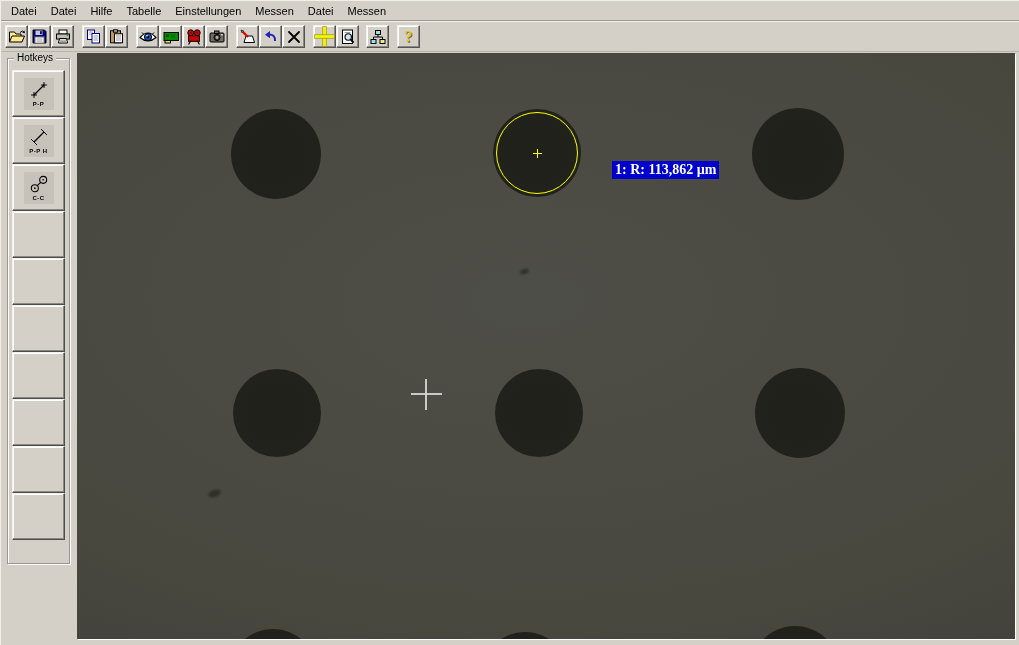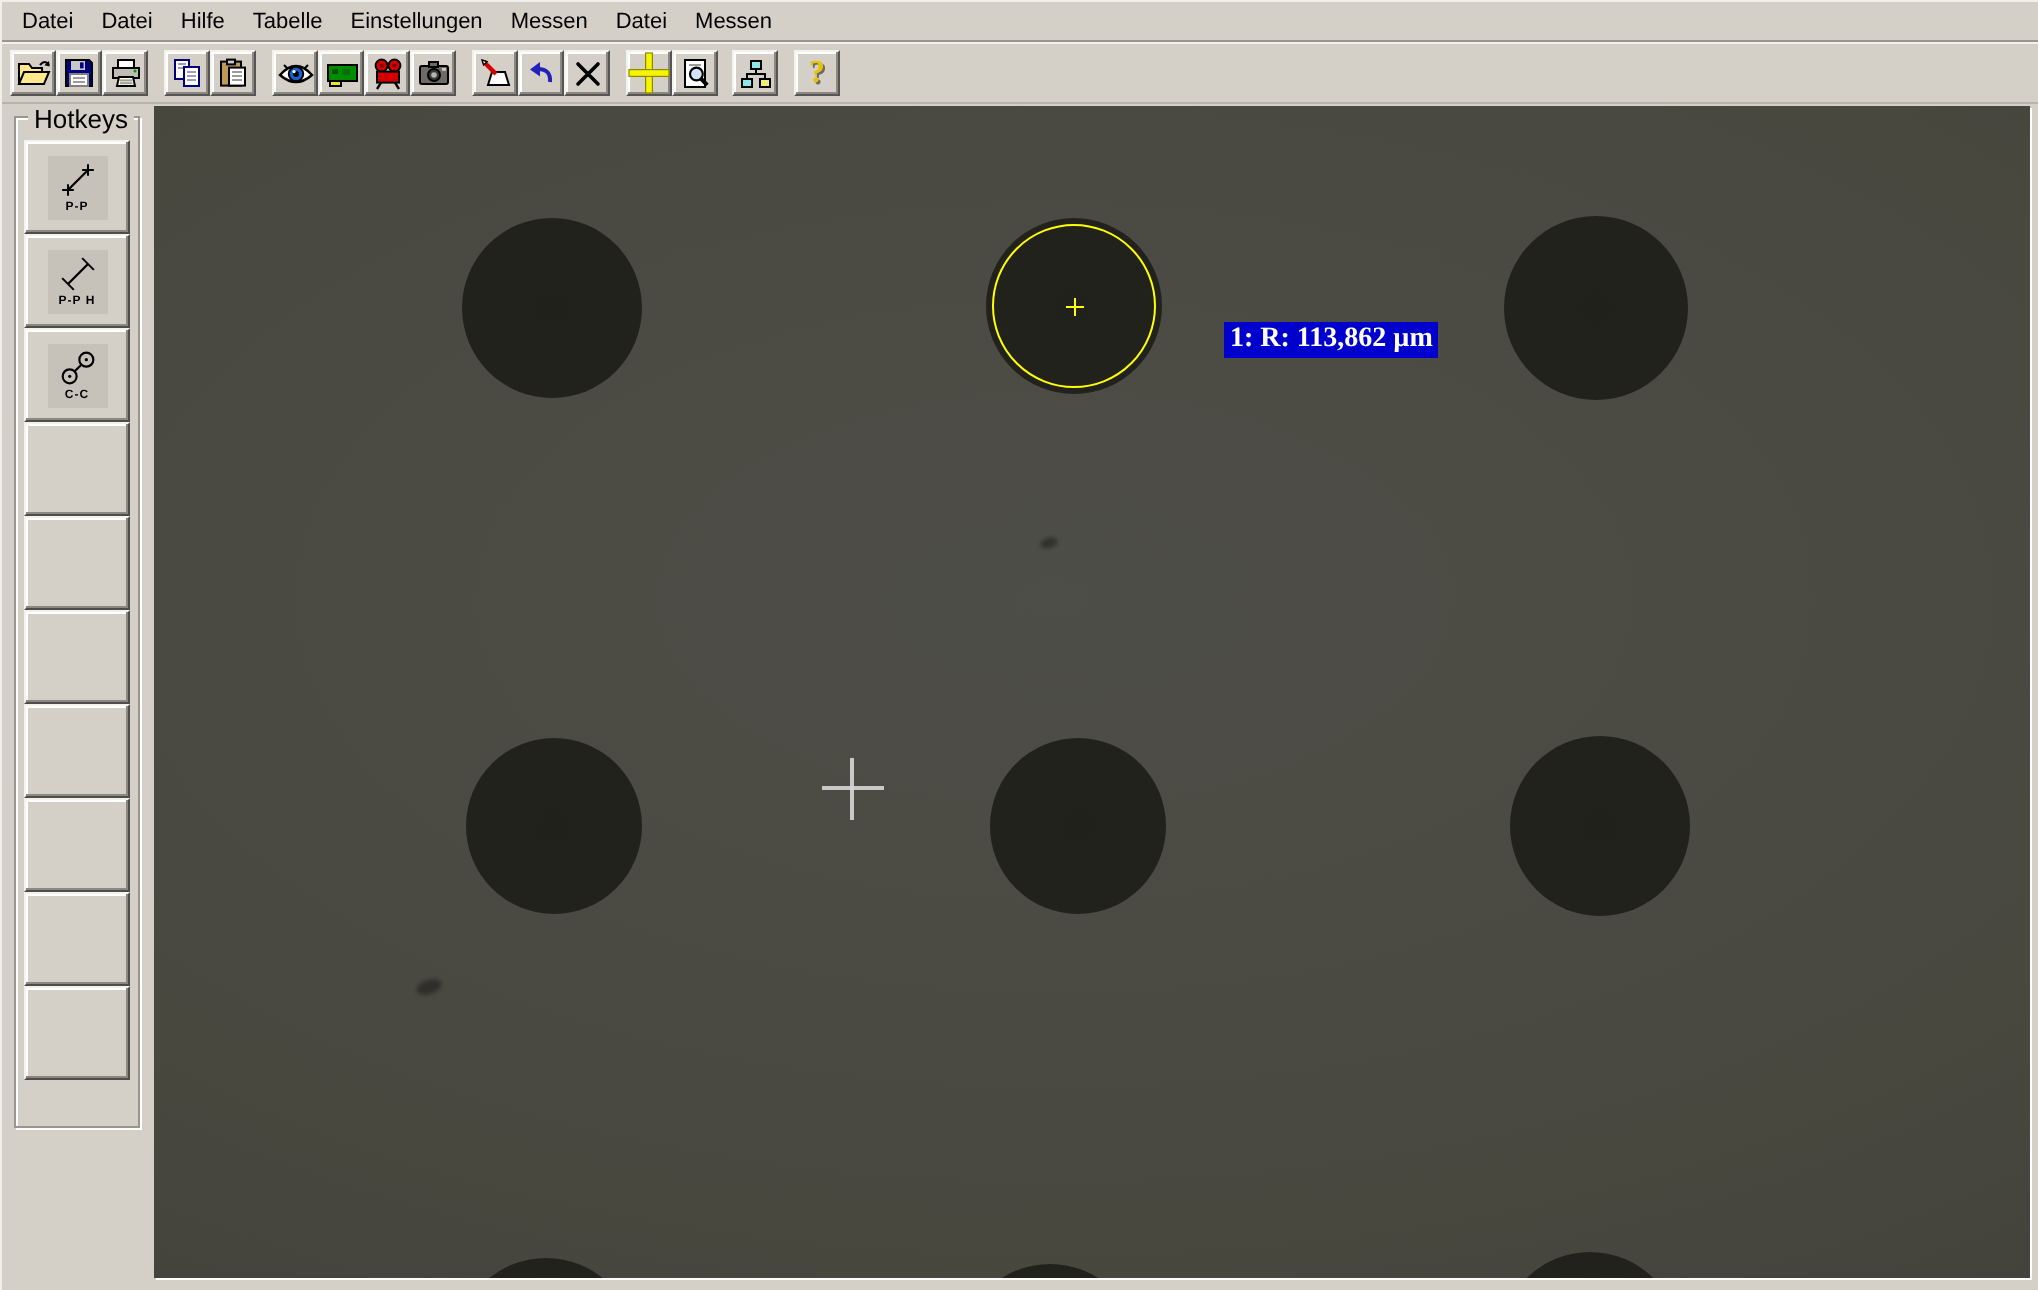--- a/index.html
+++ b/index.html
@@ -22,21 +22,21 @@
           box-shadow:inset -1px -1px 0 #8c887f, inset 1px 1px 0 #fff; cursor:default; }
   .tbtn svg { display:block; }
   .help-glyph { font-family:"Liberation Serif", serif; font-weight:bold; font-size:16px; color:#e8c300;
                 text-shadow:1px 1px 0 #6a6a6a; line-height:1; }
 
   
   .sidebar { position:absolute; left:0; top:52px; width:76px; height:593px; background:#d4d0c8; }
   .groupbox { position:absolute; left:6px; top:5px; width:63px; height:506px;
               border:1px solid #9a968e; box-shadow:1px 1px 0 #fff, inset 1px 1px 0 #fff; }
   .groupbox-title { position:absolute; top:-7px; left:6px; background:#d4d0c8; padding:0 3px;
-                    font-size:13px; color:#000; }
+                    font-size:10px; color:#000; }
   .hk-stack { position:absolute; top:11px; left:4px; width:53px; }
   .hk-btn { width:53px; height:47px; background:#d4d0c8; display:flex; align-items:center; justify-content:center;
             border:1px solid; border-color:#f4f2ec #4d4d4d #4d4d4d #f4f2ec;
             box-shadow:inset -1px -1px 0 #8c887f, inset 1px 1px 0 #fff; cursor:default; }
   .hk-icon { width:30px; height:32px; background:#c6c2ba; display:flex; flex-direction:column;
              align-items:center; justify-content:center; }
   .hk-label { font-size:6px; font-weight:bold; color:#000; line-height:1; margin-top:1px; letter-spacing:0.5px; }
 
   
   .viewer { position:absolute; left:76px; top:52px; width:938px; height:586px; overflow:hidden;

